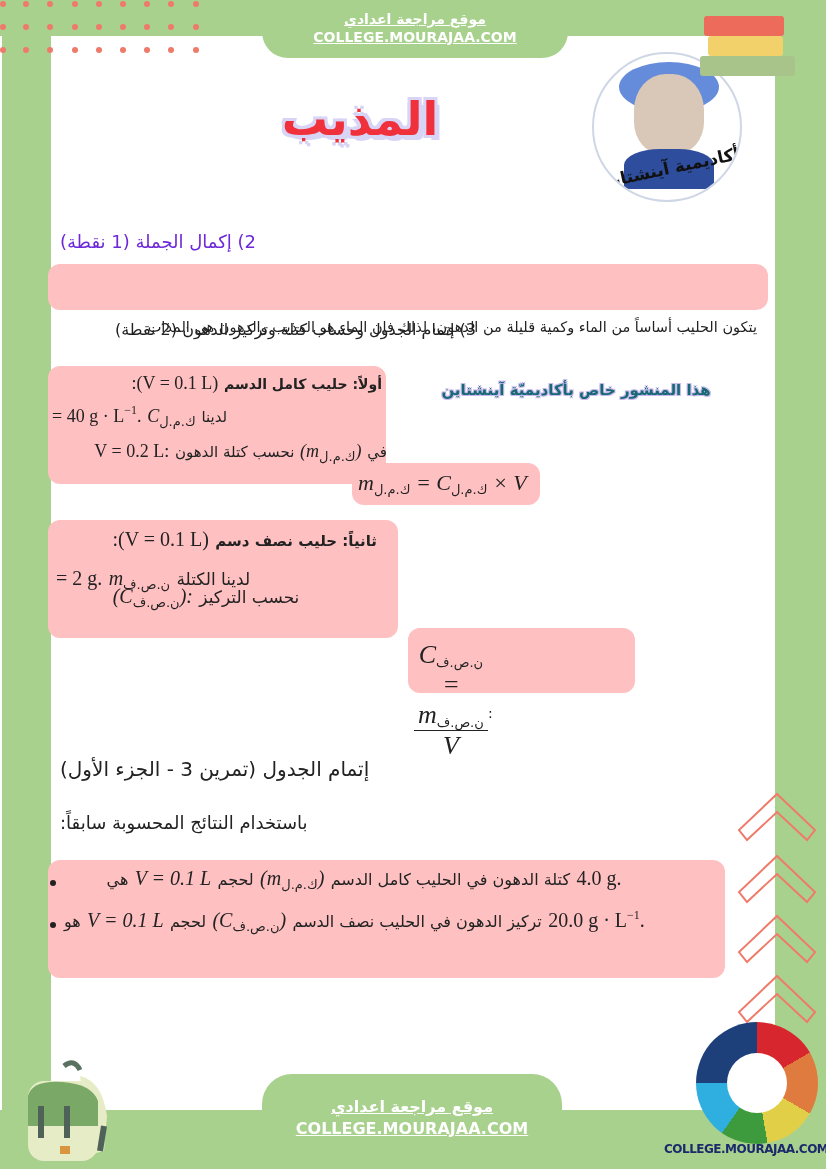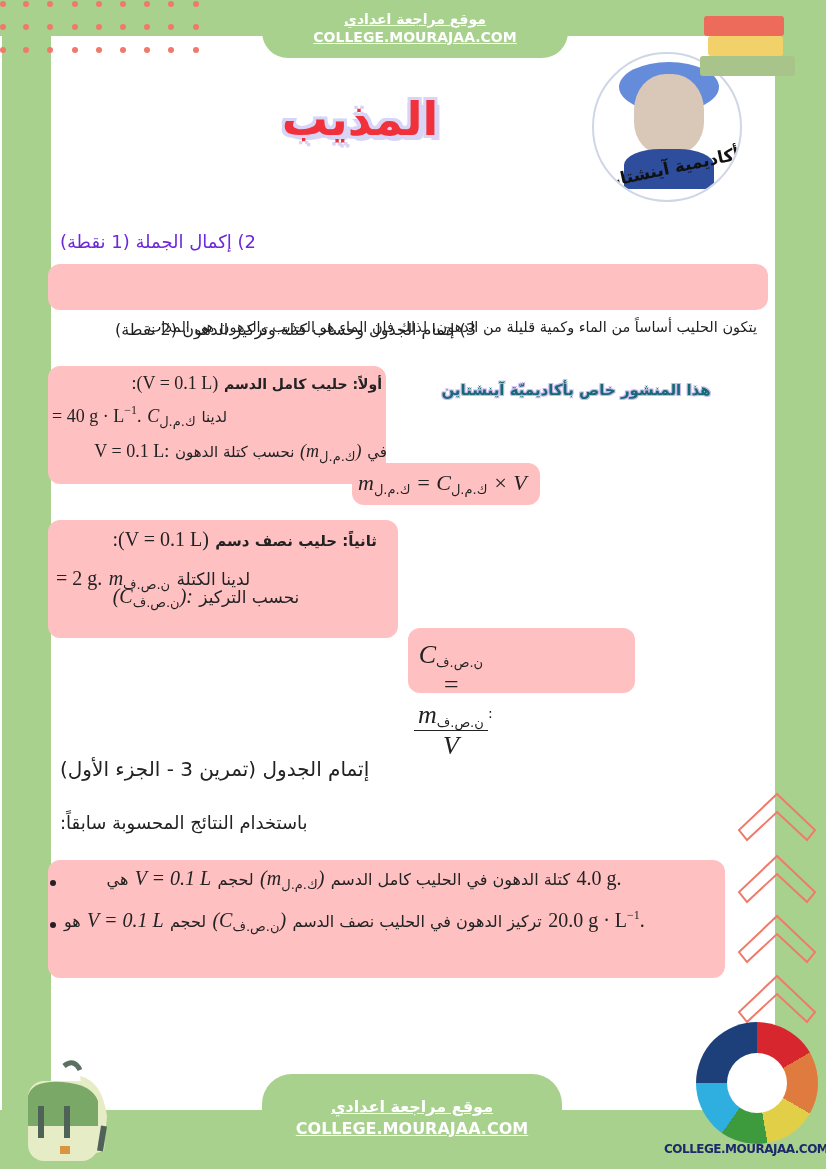--- a/index.html
+++ b/index.html
@@ -127,21 +127,21 @@
 </div>
 <div class="rtl" style="left:52px;top:403px;width:330px;font-size:18px;text-align:left;">
   <span style="font-size:15px">لدينا</span>
   <span class="math" dir="ltr">C<span class="sub">ك.م.ل</span></span>
   <span class="mr" dir="ltr">= 40 g · L<span class="sup">−1</span>.</span>
 </div>
 <div class="rtl" style="left:52px;top:440px;width:335px;font-size:18px;">
   <span style="font-size:15px">في</span>
   <span class="math" dir="ltr">(m<span class="sub">ك.م.ل</span>)</span>
   <span style="font-size:15px">نحسب كتلة الدهون</span>
-  <span class="mr" dir="ltr">V = 0.1 L:</span>
+  <span class="mr" dir="ltr">V = 0.2 L:</span>
 </div>
 
 <div class="hl" style="left:352px;top:463px;width:188px;height:42px;"></div>
 <div style="position:absolute;left:358px;top:470px;font-size:22px;white-space:nowrap;" class="math">
   m<span class="sub">ك.م.ل</span> <span class="mr">=</span> C<span class="sub">ك.م.ل</span> <span class="mr">×</span> V
 </div>
 
 <div id="watermark">
   <div>هذا المنشور خاص بأكاديميّة آينشتاين</div>
 </div>

